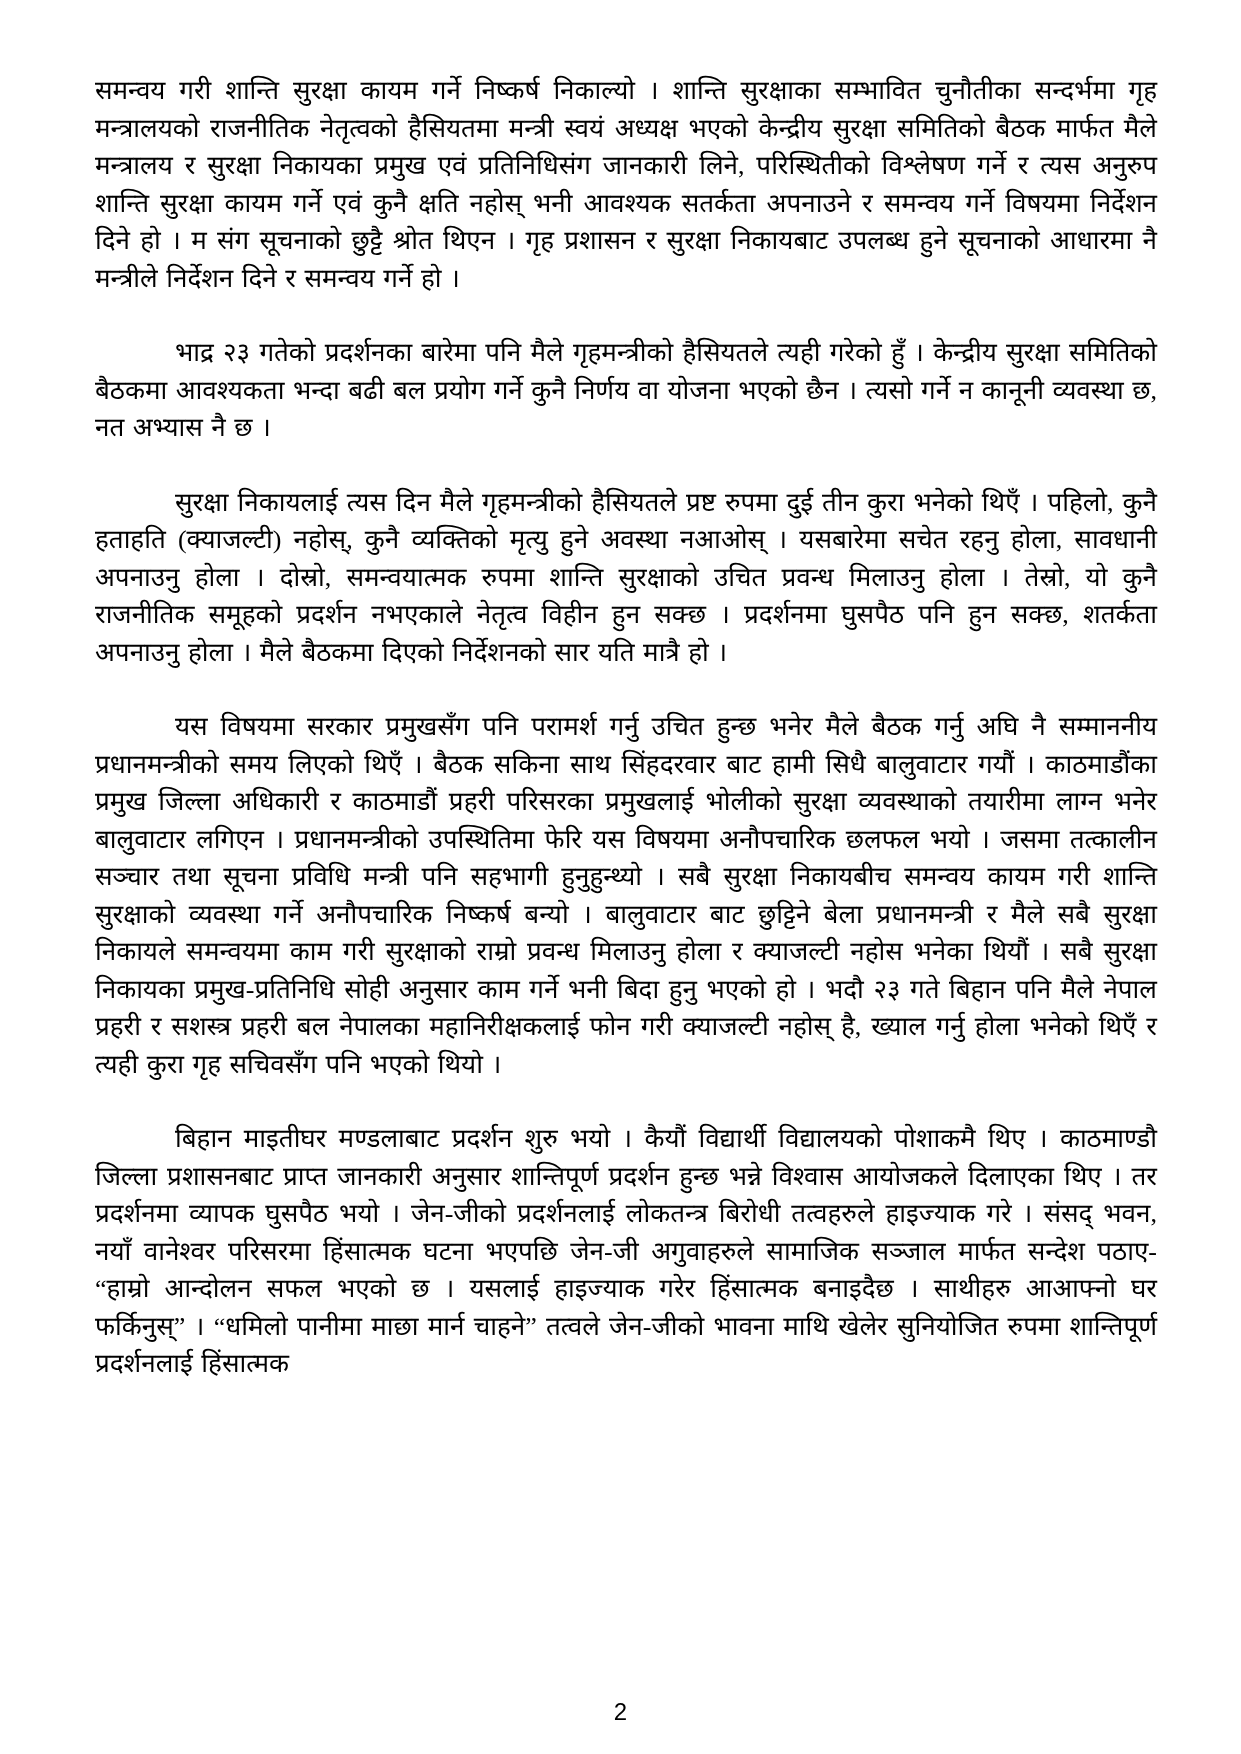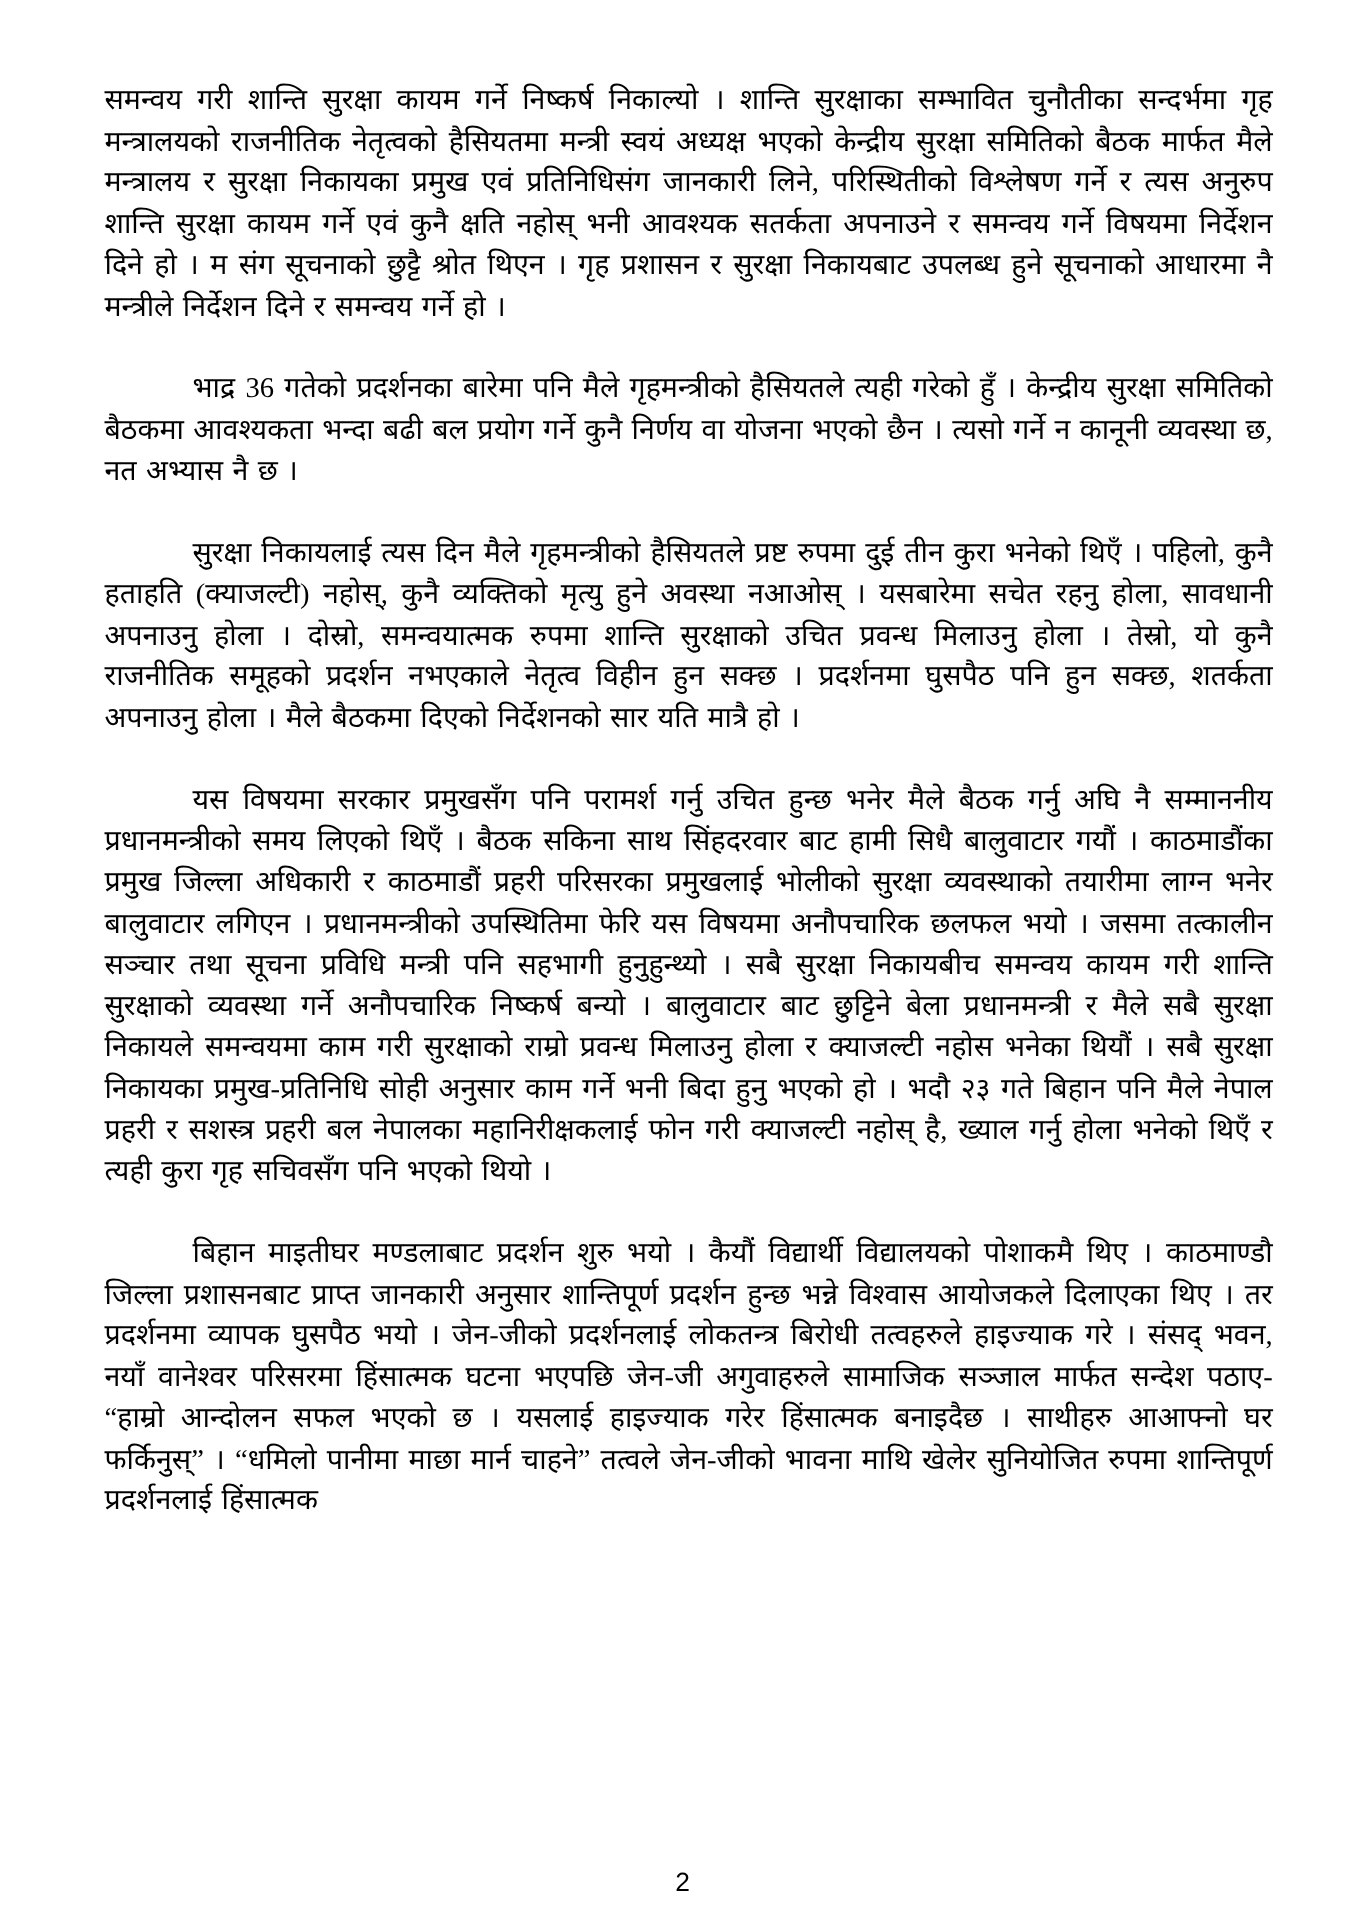--- a/index.html
+++ b/index.html
@@ -51,21 +51,21 @@
   }
 </style>
 </head>
 <body>
 
 <div class="page">
 
   <div class="doc-body">
     <p>समन्वय गरी शान्ति सुरक्षा कायम गर्ने निष्कर्ष निकाल्यो । शान्ति सुरक्षाका सम्भावित चुनौतीका सन्दर्भमा गृह मन्त्रालयको राजनीतिक नेतृत्वको हैसियतमा मन्त्री स्वयं अध्यक्ष भएको केन्द्रीय सुरक्षा समितिको बैठक मार्फत मैले मन्त्रालय र सुरक्षा निकायका प्रमुख एवं प्रतिनिधिसंग जानकारी लिने, परिस्थितीको विश्लेषण गर्ने र त्यस अनुरुप शान्ति सुरक्षा कायम गर्ने एवं कुनै क्षति नहोस् भनी आवश्यक सतर्कता अपनाउने र समन्वय गर्ने विषयमा निर्देशन दिने हो । म संग सूचनाको छुट्टै श्रोत थिएन । गृह प्रशासन र सुरक्षा निकायबाट उपलब्ध हुने सूचनाको आधारमा नै मन्त्रीले निर्देशन दिने र समन्वय गर्ने हो ।</p>
 
-    <p class="indented">भाद्र 36 गतेको प्रदर्शनका बारेमा पनि मैले गृहमन्त्रीको हैसियतले त्यही गरेको हुँ । केन्द्रीय सुरक्षा समितिको बैठकमा आवश्यकता भन्दा बढी बल प्रयोग गर्ने कुनै निर्णय वा योजना भएको छैन । त्यसो गर्ने न कानूनी व्यवस्था छ, नत अभ्यास नै छ ।</p>
+    <p class="indented">भाद्र २३ गतेको प्रदर्शनका बारेमा पनि मैले गृहमन्त्रीको हैसियतले त्यही गरेको हुँ । केन्द्रीय सुरक्षा समितिको बैठकमा आवश्यकता भन्दा बढी बल प्रयोग गर्ने कुनै निर्णय वा योजना भएको छैन । त्यसो गर्ने न कानूनी व्यवस्था छ, नत अभ्यास नै छ ।</p>
 
     <p class="indented">सुरक्षा निकायलाई त्यस दिन मैले गृहमन्त्रीको हैसियतले प्रष्ट रुपमा दुई तीन कुरा भनेको थिएँ । पहिलो, कुनै हताहति (क्याजल्टी) नहोस्, कुनै व्यक्तिको मृत्यु हुने अवस्था नआओस् । यसबारेमा सचेत रहनु होला, सावधानी अपनाउनु होला । दोस्रो, समन्वयात्मक रुपमा शान्ति सुरक्षाको उचित प्रवन्ध मिलाउनु होला । तेस्रो, यो कुनै राजनीतिक समूहको प्रदर्शन नभएकाले नेतृत्व विहीन हुन सक्छ । प्रदर्शनमा घुसपैठ पनि हुन सक्छ, शतर्कता अपनाउनु होला । मैले बैठकमा दिएको निर्देशनको सार यति मात्रै हो ।</p>
 
     <p class="indented">यस विषयमा सरकार प्रमुखसँग पनि परामर्श गर्नु उचित हुन्छ भनेर मैले बैठक गर्नु अघि नै सम्माननीय प्रधानमन्त्रीको समय लिएको थिएँ । बैठक सकिना साथ सिंहदरवार बाट हामी सिधै बालुवाटार गयौं । काठमाडौंका प्रमुख जिल्ला अधिकारी र काठमाडौं प्रहरी परिसरका प्रमुखलाई भोलीको सुरक्षा व्यवस्थाको तयारीमा लाग्न भनेर बालुवाटार लगिएन । प्रधानमन्त्रीको उपस्थितिमा फेरि यस विषयमा अनौपचारिक छलफल भयो । जसमा तत्कालीन सञ्चार तथा सूचना प्रविधि मन्त्री पनि सहभागी हुनुहुन्थ्यो । सबै सुरक्षा निकायबीच समन्वय कायम गरी शान्ति सुरक्षाको व्यवस्था गर्ने अनौपचारिक निष्कर्ष बन्यो । बालुवाटार बाट छुट्टिने बेला प्रधानमन्त्री र मैले सबै सुरक्षा निकायले समन्वयमा काम गरी सुरक्षाको राम्रो प्रवन्ध मिलाउनु होला र क्याजल्टी नहोस  भनेका थियौं । सबै सुरक्षा निकायका प्रमुख-प्रतिनिधि सोही अनुसार काम गर्ने भनी बिदा हुनु भएको हो । भदौ २३ गते बिहान पनि मैले नेपाल प्रहरी र सशस्त्र प्रहरी बल नेपालका महानिरीक्षकलाई फोन गरी क्याजल्टी नहोस् है, ख्याल गर्नु होला भनेको थिएँ र त्यही कुरा गृह सचिवसँग पनि भएको थियो ।</p>
 
     <p class="indented">बिहान माइतीघर मण्डलाबाट प्रदर्शन शुरु भयो । कैयौं विद्यार्थी विद्यालयको पोशाकमै थिए । काठमाण्डौ जिल्ला प्रशासनबाट प्राप्त जानकारी अनुसार शान्तिपूर्ण प्रदर्शन हुन्छ भन्ने विश्वास आयोजकले दिलाएका थिए । तर प्रदर्शनमा व्यापक घुसपैठ भयो । जेन-जीको प्रदर्शनलाई लोकतन्त्र बिरोधी तत्वहरुले हाइज्याक गरे । संसद् भवन, नयाँ वानेश्वर परिसरमा हिंसात्मक घटना भएपछि जेन-जी अगुवाहरुले सामाजिक सञ्जाल मार्फत सन्देश पठाए- “हाम्रो आन्दोलन सफल भएको छ । यसलाई हाइज्याक गरेर हिंसात्मक बनाइदैछ । साथीहरु आआफ्नो घर फर्किनुस्” । “धमिलो पानीमा माछा मार्न चाहने” तत्वले जेन-जीको भावना माथि खेलेर सुनियोजित रुपमा शान्तिपूर्ण प्रदर्शनलाई हिंसात्मक</p>
   </div>
 
   <div class="page-footer">
     <span class="page-number">2</span>

